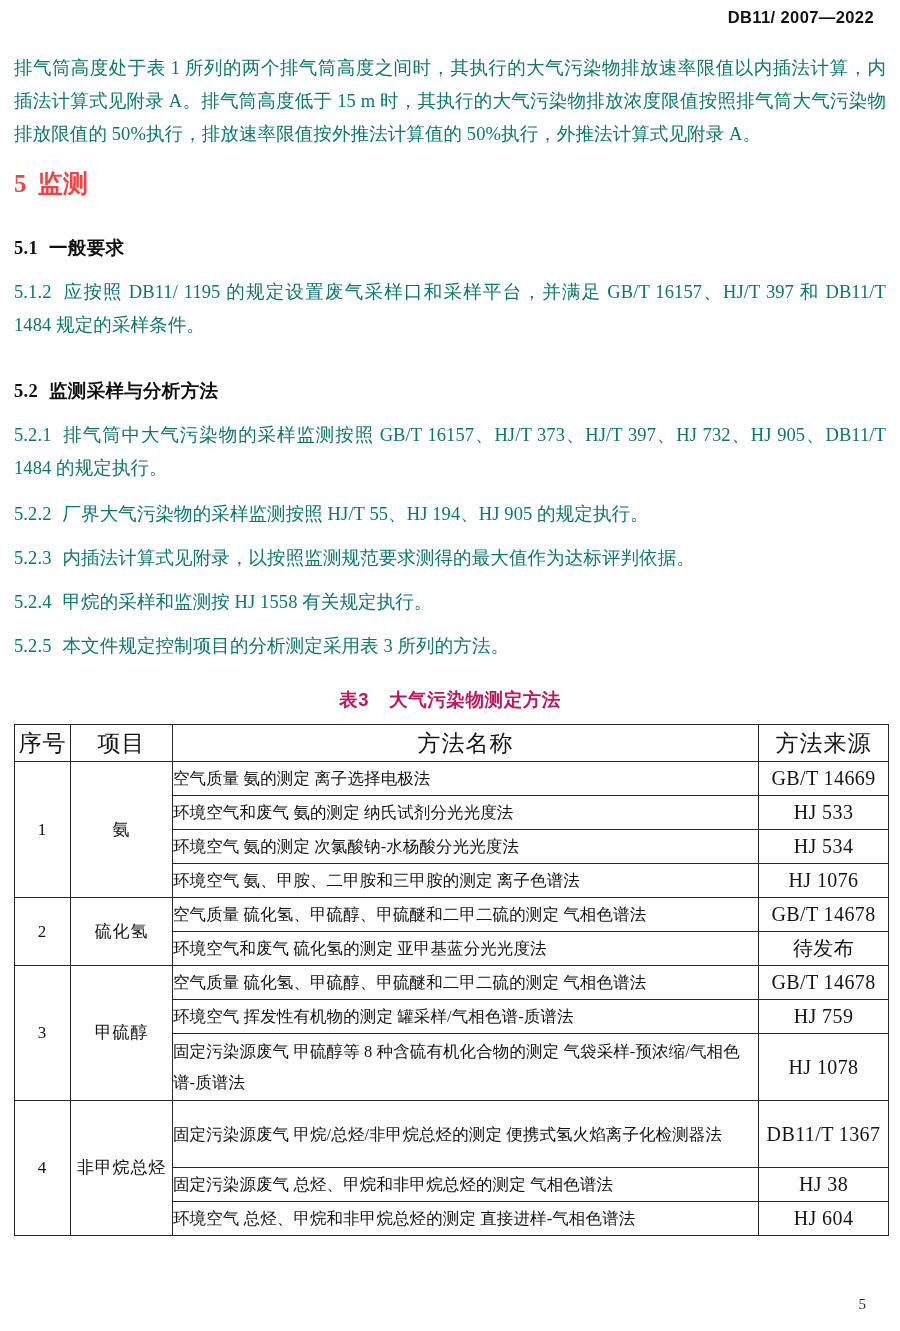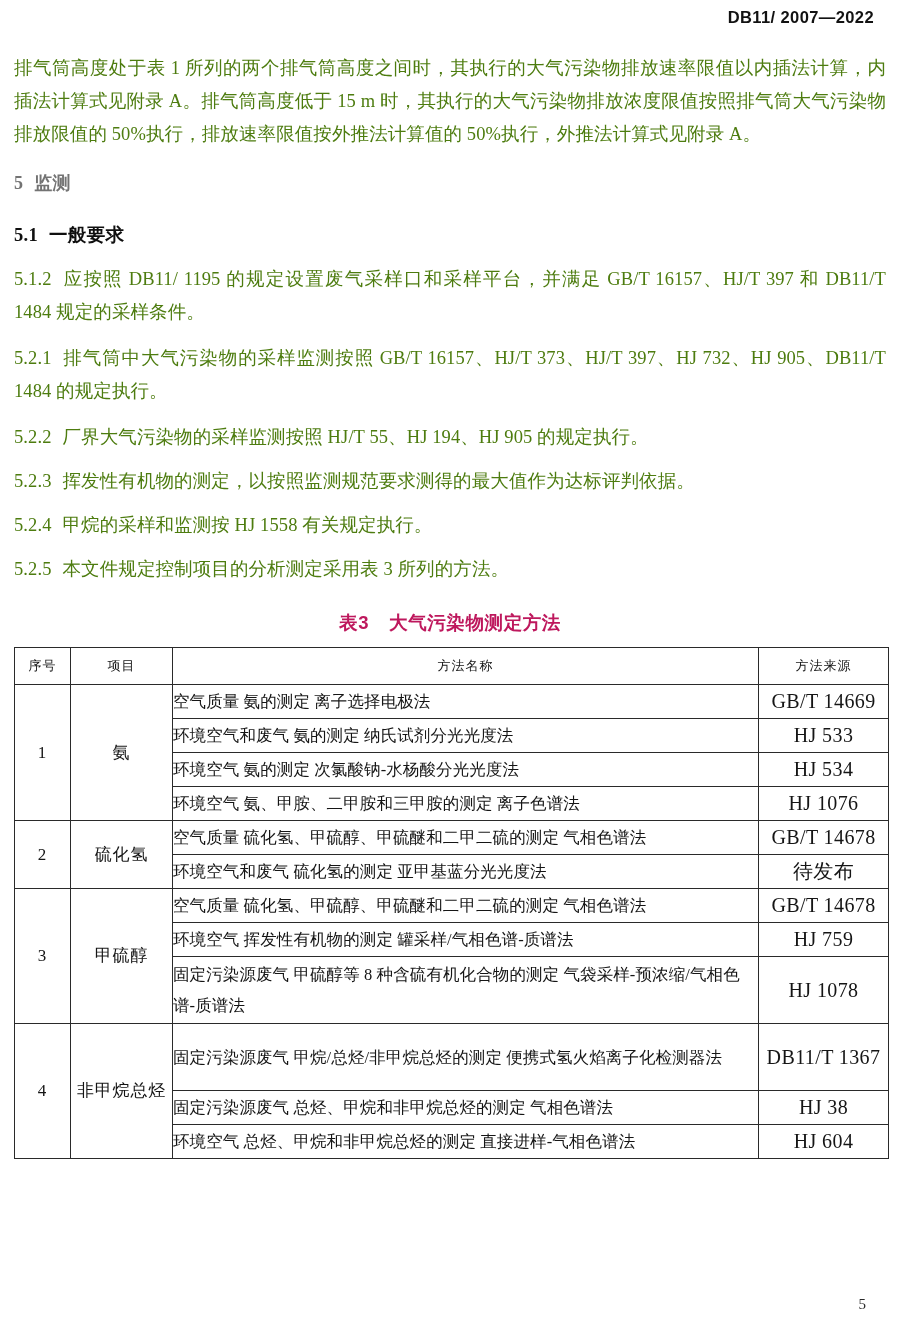--- a/index.html
+++ b/index.html
@@ -43,36 +43,36 @@
     left: 14px;
     width: 872px;
   }
 
   p.para {
     margin: 0 0 13px 0;
     font-size: 18.5px;
     line-height: 33px;
     text-align: justify;
     text-justify: inter-ideograph;
-    color: #4d7c0f;
+    color: #0f766e;
     letter-spacing: 0.1px;
   }
   p.para.tight { margin-bottom: 11px; }
 
   h2.h-sec {
     margin: 17px 0 12px 0;
     font-family: "Liberation Sans", "DejaVu Sans", sans-serif;
-    font-size: 18px;
+    font-size: 25px;
     font-weight: 700;
     line-height: 30px;
     letter-spacing: 0.3px;
-    color: #737373;
+    color: #ef4444;
   }
   h3.h-sub {
-    margin: 22px 0 13px 0;
+    margin: 34px 0 13px 0;
     font-family: "Liberation Sans", "DejaVu Sans", sans-serif;
     font-size: 18.5px;
     font-weight: 700;
     line-height: 30px;
     letter-spacing: 0.3px;
     color: #0f0f0f;
   }
   .num-lbl {
     font-family: "Liberation Sans", "DejaVu Sans", sans-serif;
     font-weight: 700;
@@ -106,21 +106,21 @@
   table.method-table th,
   table.method-table td {
     border: 1.15px solid #2a2a2a;
     padding: 0;
     vertical-align: middle;
   }
   table.method-table th {
     text-align: center;
     font-weight: normal;
     height: 36px;
-    font-size: 13px;
+    font-size: 23px;
     letter-spacing: 1px;
   }
   col.c-no     { width: 56px;  }
   col.c-item   { width: 102px; }
   col.c-method { width: 586px; }
   col.c-source { width: 130px; }
 
   td.cell-no,
   td.cell-item {
     text-align: center;
@@ -164,26 +164,27 @@
 
     <p class="para">排气筒高度处于表 1 所列的两个排气筒高度之间时，其执行的大气污染物排放速率限值以内插法计算，内插法计算式见附录 A。排气筒高度低于 15 m 时，其执行的大气污染物排放浓度限值按照排气筒大气污染物排放限值的 50%执行，排放速率限值按外推法计算值的 50%执行，外推法计算式见附录 A。</p>
 
     <h2 class="h-sec"><span class="num-lbl clause-no">5</span><span>监测</span></h2>
 
     <h3 class="h-sub"><span class="num-lbl clause-no">5.1</span><span>一般要求</span></h3>
 
 
     <p class="para"><span class="clause-no">5.1.2</span><span>应按照 DB11/ 1195 的规定设置废气采样口和采样平台，并满足 GB/T 16157、HJ/T 397 和 DB11/T 1484 规定的采样条件。</span></p>
 
+    <h3 class="h-sub"><span class="num-lbl clause-no">5.2</span><span>监测采样与分析方法</span></h3>
 
     <p class="para"><span class="clause-no">5.2.1</span><span>排气筒中大气污染物的采样监测按照 GB/T 16157、HJ/T 373、HJ/T 397、HJ 732、HJ 905、DB11/T 1484 的规定执行。</span></p>
 
     <p class="para tight"><span class="clause-no">5.2.2</span><span>厂界大气污染物的采样监测按照 HJ/T 55、HJ 194、HJ 905 的规定执行。</span></p>
 
-    <p class="para tight"><span class="clause-no">5.2.3</span><span>挥发性有机物的测定，以按照监测规范要求测得的最大值作为达标评判依据。</span></p>
+    <p class="para tight"><span class="clause-no">5.2.3</span><span>内插法计算式见附录，以按照监测规范要求测得的最大值作为达标评判依据。</span></p>
 
     <p class="para tight"><span class="clause-no">5.2.4</span><span>甲烷的采样和监测按 HJ 1558 有关规定执行。</span></p>
 
     <p class="para tight"><span class="clause-no">5.2.5</span><span>本文件规定控制项目的分析测定采用表 3 所列的方法。</span></p>
 
 
     <div class="tbl-caption"><span>表3</span><span class="cap-gap"></span><span>大气污染物测定方法</span></div>
 
     <table class="method-table">
       <colgroup>

